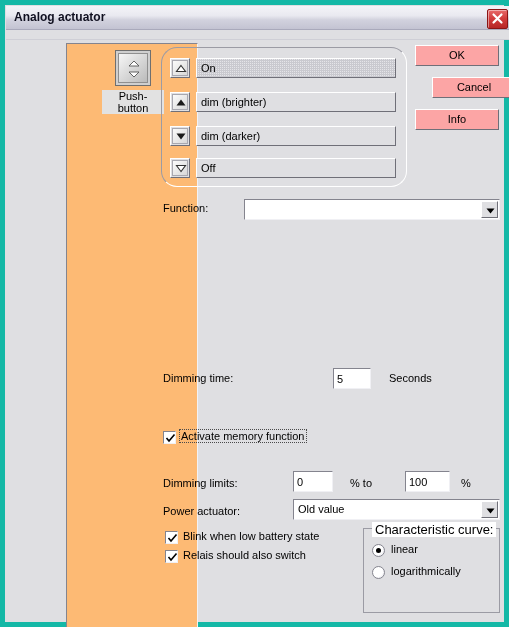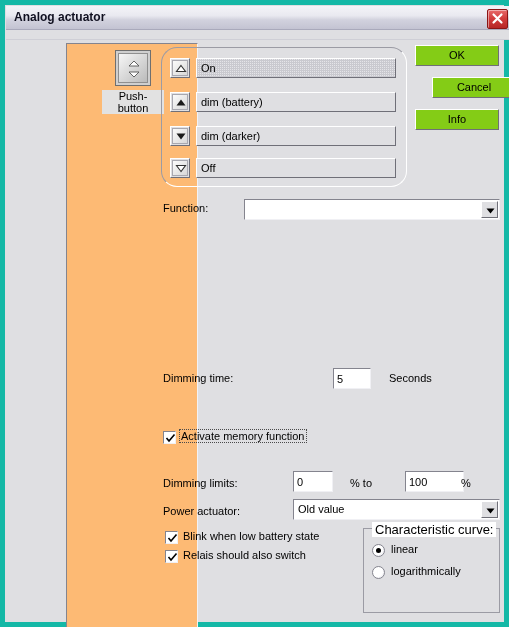--- a/index.html
+++ b/index.html
@@ -101,21 +101,21 @@
   }
   .field-box.focused{
     background-image:
       repeating-linear-gradient(0deg,#c9c9cf 0 1px,transparent 1px 2px),
       repeating-linear-gradient(90deg,#c9c9cf 0 1px,transparent 1px 2px);
     background-color:#e4e4e8;
   }
   
   .btn{
     position:absolute;width:84px;height:21px;
-    background:#84cc16;
+    background:#fca5a5;
     border-top:1px solid #ffffff;border-left:1px solid #ffffff;
     border-right:1px solid #6f6f78;border-bottom:1px solid #6f6f78;
     box-sizing:border-box;
     font-family:"Liberation Sans","DejaVu Sans",sans-serif;
     font-size:11px;text-align:center;line-height:19px;
     cursor:pointer;color:#000;
   }
   
   .lbl{position:absolute;font-size:11px;white-space:nowrap;}
   
@@ -226,21 +226,21 @@
       <div class="field-box focused">On</div>
     </div>
 
     <div class="list-row" style="top:44px">
       <div class="arrow-btn">
         <div class="inner"></div>
         <svg width="12" height="10" viewBox="0 0 12 10">
           <path d="M6 1.5 L10.5 7.5 L1.5 7.5 Z" fill="#1a1a1a"></path>
         </svg>
       </div>
-      <div class="field-box">dim (battery)</div>
+      <div class="field-box">dim (brighter)</div>
     </div>
 
     <div class="list-row" style="top:78px">
       <div class="arrow-btn">
         <div class="inner"></div>
         <svg width="12" height="10" viewBox="0 0 12 10">
           <path d="M6 7.5 L1.5 1.5 L10.5 1.5 Z" fill="#1a1a1a"></path>
         </svg>
       </div>
       <div class="field-box">dim (darker)</div>
@@ -279,21 +279,21 @@
       <svg width="11" height="11" viewBox="0 0 11 11">
         <path d="M1.5 5 L4 8 L9.5 1.5" stroke="#000" stroke-width="1.6" fill="none"></path>
       </svg>
     </div>
     <div class="cblabel focus">Activate memory function</div>
   </div>
 
   <div class="lbl" style="left:158px;top:472px">Dimming limits:</div>
   <input class="tinput" style="left: 288px; top: 466px; width: 40px;" value="0">
   <div class="lbl" style="left:345px;top:472px">% to</div>
-  <input class="tinput" style="left: 400px; top: 466px; width: 59px;" value="100">
+  <input class="tinput" style="left: 400px; top: 466px; width: 45px;" value="100">
   <div class="lbl" style="left:456px;top:472px">%</div>
 
   <div class="lbl" style="left:158px;top:500px">Power actuator:</div>
   <div class="combo" style="left:288px;top:494px;width:207px">
     <div class="val">Old value</div>
     <div class="arrow">
       <svg width="9" height="6" viewBox="0 0 9 6">
           <path d="M0.5 0.5 L8.5 0.5 L4.5 5.5 Z" fill="#000"></path>
         </svg>
     </div>

